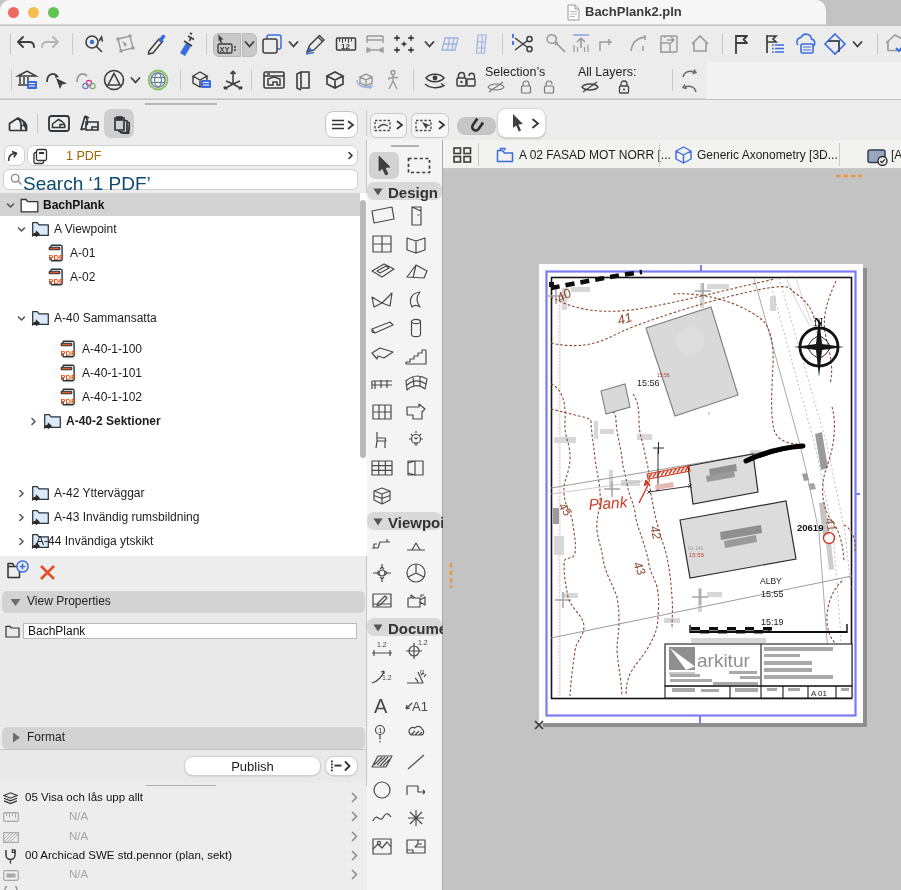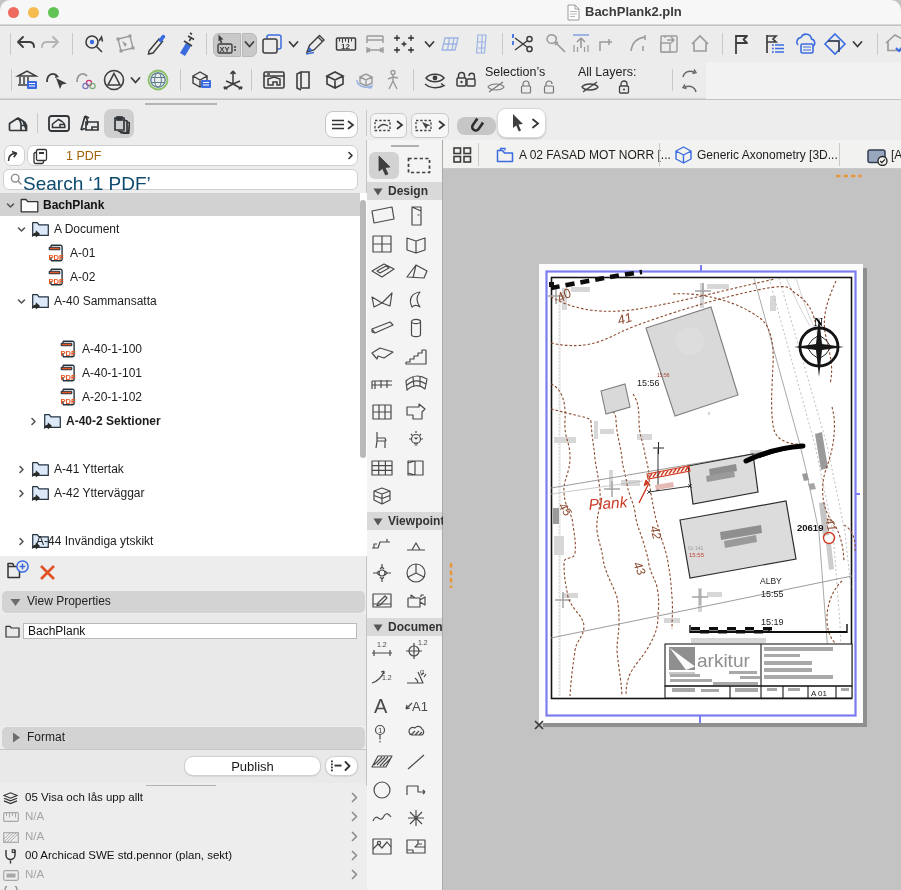--- a/index.html
+++ b/index.html
@@ -1,40 +1,40 @@
 <!DOCTYPE html>
 <html><head>
 <meta charset="utf-8">
 <style>
 * { margin:0; padding:0; box-sizing:border-box; }
 html,body { width:901px; height:890px; overflow:hidden; background:#c3c3c3; }
 body { font-family:"Liberation Sans", sans-serif; position:relative; -webkit-font-smoothing:antialiased; }
 .abs { position:absolute; }
 svg { display:block; }
-#titlebar { left:0; top:0; width:901px; height:25px; background:#f7f7f7; border-bottom:1px solid #d8d8d8; border-radius:10px 10px 0 0; }
+#titlebar { left:0; top:0; width:826px; height:25px; background:#f7f7f7; border-bottom:1px solid #d8d8d8; border-radius:10px 10px 0 0; }
 .tl { position:absolute; top:6.5px; width:11px; height:11px; border-radius:50%; }
 #tb1 { left:0; top:26px; width:901px; height:36px; background:#ececec; }
 #tb2 { left:0; top:62px; width:901px; height:37px; background:#ececec; border-bottom:1px solid #d4d4d4; }
 #tb2r { left:706px; top:62px; width:195px; height:37px; background:#f2f2f2; }
 #row3 { left:0; top:100px; width:901px; height:40px; background:#ededed; }
 .vsep { position:absolute; width:1px; background:#c9c9c9; }
 #lpanel { left:0; top:140px; width:367px; height:750px; background:#ededed; border-right:1px solid #c4c4c4; }
 #pdfbar { position:absolute; left:27px; top:5px; width:331px; height:21px; background:#fff; border:1px solid #cfcfcf; border-radius:7px; }
 #upbtn { position:absolute; left:4px; top:5px; width:21px; height:21px; background:#fff; border:1px solid #cfcfcf; border-radius:7px; }
 #searchbox { position:absolute; left:3px; top:29px; width:355px; height:21px; background:#fff; border:1px solid #cfcfcf; border-radius:6px; }
 #tree { position:absolute; left:0; top:53px; width:367px; height:363px; background:#fff; }
 .trow { position:absolute; left:0; width:360px; height:23px; font-size:12px; color:#1c1c1c; }
 .trow .lbl { position:absolute; top:4.5px; }
 #vscroll { position:absolute; left:360px; top:60px; width:6px; height:258px; background:#b9b9b9; border-radius:3px; }
 .hdrbar { position:absolute; left:2px; width:363px; height:22px; background:#d3d3d3; border-radius:5px; font-size:12px; color:#222; }
 .brow { position:absolute; left:0; width:367px; height:19px; font-size:11.5px; color:#111; }
 .brow .bchev { position:absolute; right:9px; top:3px; }
-.gray { color:#a5a5a5; }
+.gray { color:#a5a5a5;margin-left:44px; }
 #palette { left:367px; top:140px; width:76px; height:750px; background:#f4f4f4; border-right:1px solid #aaa; }
-.phead { position:absolute; left:0; width:75px; height:18px; background:#d9d9d9; font-size:12px; font-weight:bold; color:#333; }
+.phead { position:absolute; left:0; width:75px; height:18px; background:#d9d9d9; font-size:15px; font-weight:bold; color:#333;border-radius:7px; }
 #tabbar { left:443px; top:140px; width:458px; height:29px; background:#f2f2f1; border-bottom:1px solid #c9c9c9; }
 .tabtext { position:absolute; top:8px; font-size:12px; color:#1d1d1d; white-space:nowrap; }
 #canvas { left:443px; top:169px; width:458px; height:721px; background:#c3c3c3; }
 </style>
 </head>
 <body>
 <div class="abs" id="titlebar">
   <div class="tl" style="left:8px; background:#ee6a5f;"></div>
   <div class="tl" style="left:27.5px; background:#f5bd4f;"></div>
   <div class="tl" style="left:47.5px; background:#61c354;"></div>
@@ -396,41 +396,41 @@
 <span class="lbl" style="left:43px;font-weight:bold;color:#111">BachPlank</span>
 </div>
 <div class="trow" style="top:24px;">
 <svg class="abs" style="left:17px;top:8px" width="9" height="9" viewBox="0 0 9 9">
           <path d="M1.5 3 L4.5 6 L7.5 3" fill="none" stroke="#555" stroke-width="1.6" stroke-linecap="round" stroke-linejoin="round"></path>
         </svg>
 <svg class="abs" style="left:31px;top:4px" width="19" height="17" viewBox="0 0 19 17">
 <path d="M1.7 4 v-2.3 h4.6 l1.7 2.1 h9.3 v10.6 h-15.6 z" fill="#dce9f8" stroke="#273442" stroke-width="1.25" stroke-linejoin="round"></path>
 <path d="M0.8 16.2 c0.1-2.8 1.6-4.6 4.0-4.8 l0-2.2 4.3 3.7 -4.3 3.7 0-2.1 c-1.7 0-2.9 0.6-4.0 1.7 z" fill="#2a2a2a"></path>
 </svg>
-<span class="lbl" style="left:54px">A Document</span>
+<span class="lbl" style="left:54px">A Viewpoint</span>
 </div>
 <div class="trow" style="top:48px;">
 <svg class="abs" style="left:48px;top:2.5px" width="16" height="19" viewBox="0 0 16 19">
 <path d="M3 1.2 h9.5 a1.6 1.6 0 0 1 1.6 1.6 v12.4 a1.6 1.6 0 0 1 -1.6 1.6 h-9.5" fill="#fff" stroke="#273442" stroke-width="1.4"></path>
 <path d="M3 1.2 v3 M3 13 v3.8" fill="none" stroke="#273442" stroke-width="1.4"></path>
 <rect x="1.2" y="3.2" width="10.6" height="2.6" rx="0.5" fill="#e8541e" stroke="#273442" stroke-width="1.1"></rect>
 <text x="0.4" y="16.3" font-family="Liberation Sans" font-size="7.6" font-weight="bold" fill="#e8541e">PDF</text>
 </svg>
 <span class="lbl" style="left:70px">A-01</span>
 </div>
 <div class="trow" style="top:72px;">
 <svg class="abs" style="left:48px;top:2.5px" width="16" height="19" viewBox="0 0 16 19">
 <path d="M3 1.2 h9.5 a1.6 1.6 0 0 1 1.6 1.6 v12.4 a1.6 1.6 0 0 1 -1.6 1.6 h-9.5" fill="#fff" stroke="#273442" stroke-width="1.4"></path>
 <path d="M3 1.2 v3 M3 13 v3.8" fill="none" stroke="#273442" stroke-width="1.4"></path>
 <rect x="1.2" y="3.2" width="10.6" height="2.6" rx="0.5" fill="#e8541e" stroke="#273442" stroke-width="1.1"></rect>
 <text x="0.4" y="16.3" font-family="Liberation Sans" font-size="7.6" font-weight="bold" fill="#e8541e">PDF</text>
 </svg>
 <span class="lbl" style="left:70px">A-02</span>
 </div>
-<div class="trow" style="top:96px;">
+<div class="trow" style="top:113px;">
 <svg class="abs" style="left:17px;top:8px" width="9" height="9" viewBox="0 0 9 9">
           <path d="M1.5 3 L4.5 6 L7.5 3" fill="none" stroke="#555" stroke-width="1.6" stroke-linecap="round" stroke-linejoin="round"></path>
         </svg>
 <svg class="abs" style="left:31px;top:4px" width="19" height="17" viewBox="0 0 19 17">
 <path d="M1.7 4 v-2.3 h4.6 l1.7 2.1 h9.3 v10.6 h-15.6 z" fill="#dce9f8" stroke="#273442" stroke-width="1.25" stroke-linejoin="round"></path>
 <path d="M0.8 16.2 c0.1-2.8 1.6-4.6 4.0-4.8 l0-2.2 4.3 3.7 -4.3 3.7 0-2.1 c-1.7 0-2.9 0.6-4.0 1.7 z" fill="#2a2a2a"></path>
 </svg>
 <span class="lbl" style="left:54px">A-40 Sammansatta</span>
 </div>
 <div class="trow" style="top:144px;">
@@ -451,51 +451,51 @@
 </svg>
 <span class="lbl" style="left:82px">A-40-1-101</span>
 </div>
 <div class="trow" style="top:192px;">
 <svg class="abs" style="left:60px;top:2.5px" width="16" height="19" viewBox="0 0 16 19">
 <path d="M3 1.2 h9.5 a1.6 1.6 0 0 1 1.6 1.6 v12.4 a1.6 1.6 0 0 1 -1.6 1.6 h-9.5" fill="#fff" stroke="#273442" stroke-width="1.4"></path>
 <path d="M3 1.2 v3 M3 13 v3.8" fill="none" stroke="#273442" stroke-width="1.4"></path>
 <rect x="1.2" y="3.2" width="10.6" height="2.6" rx="0.5" fill="#e8541e" stroke="#273442" stroke-width="1.1"></rect>
 <text x="0.4" y="16.3" font-family="Liberation Sans" font-size="7.6" font-weight="bold" fill="#e8541e">PDF</text>
 </svg>
-<span class="lbl" style="left:82px">A-20-1-102</span>
+<span class="lbl" style="left:82px">A-40-1-102</span>
 </div>
 <div class="trow" style="top:216px;font-weight:bold;">
 <svg class="abs" style="left:29px;top:8px" width="9" height="9" viewBox="0 0 9 9">
           <path d="M3 1.5 L6 4.5 L3 7.5" fill="none" stroke="#555" stroke-width="1.6" stroke-linecap="round" stroke-linejoin="round"></path>
         </svg>
 <svg class="abs" style="left:43px;top:4px" width="19" height="17" viewBox="0 0 19 17">
 <path d="M1.7 4 v-2.3 h4.6 l1.7 2.1 h9.3 v10.6 h-15.6 z" fill="#dce9f8" stroke="#273442" stroke-width="1.25" stroke-linejoin="round"></path>
 <path d="M0.8 16.2 c0.1-2.8 1.6-4.6 4.0-4.8 l0-2.2 4.3 3.7 -4.3 3.7 0-2.1 c-1.7 0-2.9 0.6-4.0 1.7 z" fill="#2a2a2a"></path>
 </svg>
 <span class="lbl" style="left:66px">A-40-2 Sektioner</span>
 </div>
-<div class="trow" style="top:264px;">
+<div class="trow" style="top:288px;">
 <svg class="abs" style="left:17px;top:8px" width="9" height="9" viewBox="0 0 9 9">
           <path d="M3 1.5 L6 4.5 L3 7.5" fill="none" stroke="#555" stroke-width="1.6" stroke-linecap="round" stroke-linejoin="round"></path>
         </svg>
 <svg class="abs" style="left:31px;top:4px" width="19" height="17" viewBox="0 0 19 17">
 <path d="M1.7 4 v-2.3 h4.6 l1.7 2.1 h9.3 v10.6 h-15.6 z" fill="#dce9f8" stroke="#273442" stroke-width="1.25" stroke-linejoin="round"></path>
 <path d="M0.8 16.2 c0.1-2.8 1.6-4.6 4.0-4.8 l0-2.2 4.3 3.7 -4.3 3.7 0-2.1 c-1.7 0-2.9 0.6-4.0 1.7 z" fill="#2a2a2a"></path>
 </svg>
-<span class="lbl" style="left:54px">A-41 Yttertak</span>
-</div>
-<div class="trow" style="top:288px;">
+<span class="lbl" style="left:54px">A-42 Ytterväggar</span>
+</div>
+<div class="trow" style="top:312px;">
 <svg class="abs" style="left:17px;top:8px" width="9" height="9" viewBox="0 0 9 9">
           <path d="M3 1.5 L6 4.5 L3 7.5" fill="none" stroke="#555" stroke-width="1.6" stroke-linecap="round" stroke-linejoin="round"></path>
         </svg>
 <svg class="abs" style="left:31px;top:4px" width="19" height="17" viewBox="0 0 19 17">
 <path d="M1.7 4 v-2.3 h4.6 l1.7 2.1 h9.3 v10.6 h-15.6 z" fill="#dce9f8" stroke="#273442" stroke-width="1.25" stroke-linejoin="round"></path>
 <path d="M0.8 16.2 c0.1-2.8 1.6-4.6 4.0-4.8 l0-2.2 4.3 3.7 -4.3 3.7 0-2.1 c-1.7 0-2.9 0.6-4.0 1.7 z" fill="#2a2a2a"></path>
 </svg>
-<span class="lbl" style="left:54px">A-42 Ytterväggar</span>
+<span class="lbl" style="left:54px">A-43 Invändig rumsbildning</span>
 </div>
 <div class="trow" style="top:336px;">
 <svg class="abs" style="left:17px;top:8px" width="9" height="9" viewBox="0 0 9 9">
           <path d="M3 1.5 L6 4.5 L3 7.5" fill="none" stroke="#555" stroke-width="1.6" stroke-linecap="round" stroke-linejoin="round"></path>
         </svg>
 <svg class="abs" style="left:31px;top:4px" width="19" height="17" viewBox="0 0 19 17">
 <path d="M1.7 4 v-2.3 h4.6 l1.7 2.1 h9.3 v10.6 h-15.6 z" fill="#dce9f8" stroke="#273442" stroke-width="1.25" stroke-linejoin="round"></path>
 <path d="M0.8 16.2 c0.1-2.8 1.6-4.6 4.0-4.8 l0-2.2 4.3 3.7 -4.3 3.7 0-2.1 c-1.7 0-2.9 0.6-4.0 1.7 z" fill="#2a2a2a"></path>
 </svg>
 <span class="lbl" style="left:36px">A-44 Invändiga ytskikt</span>

